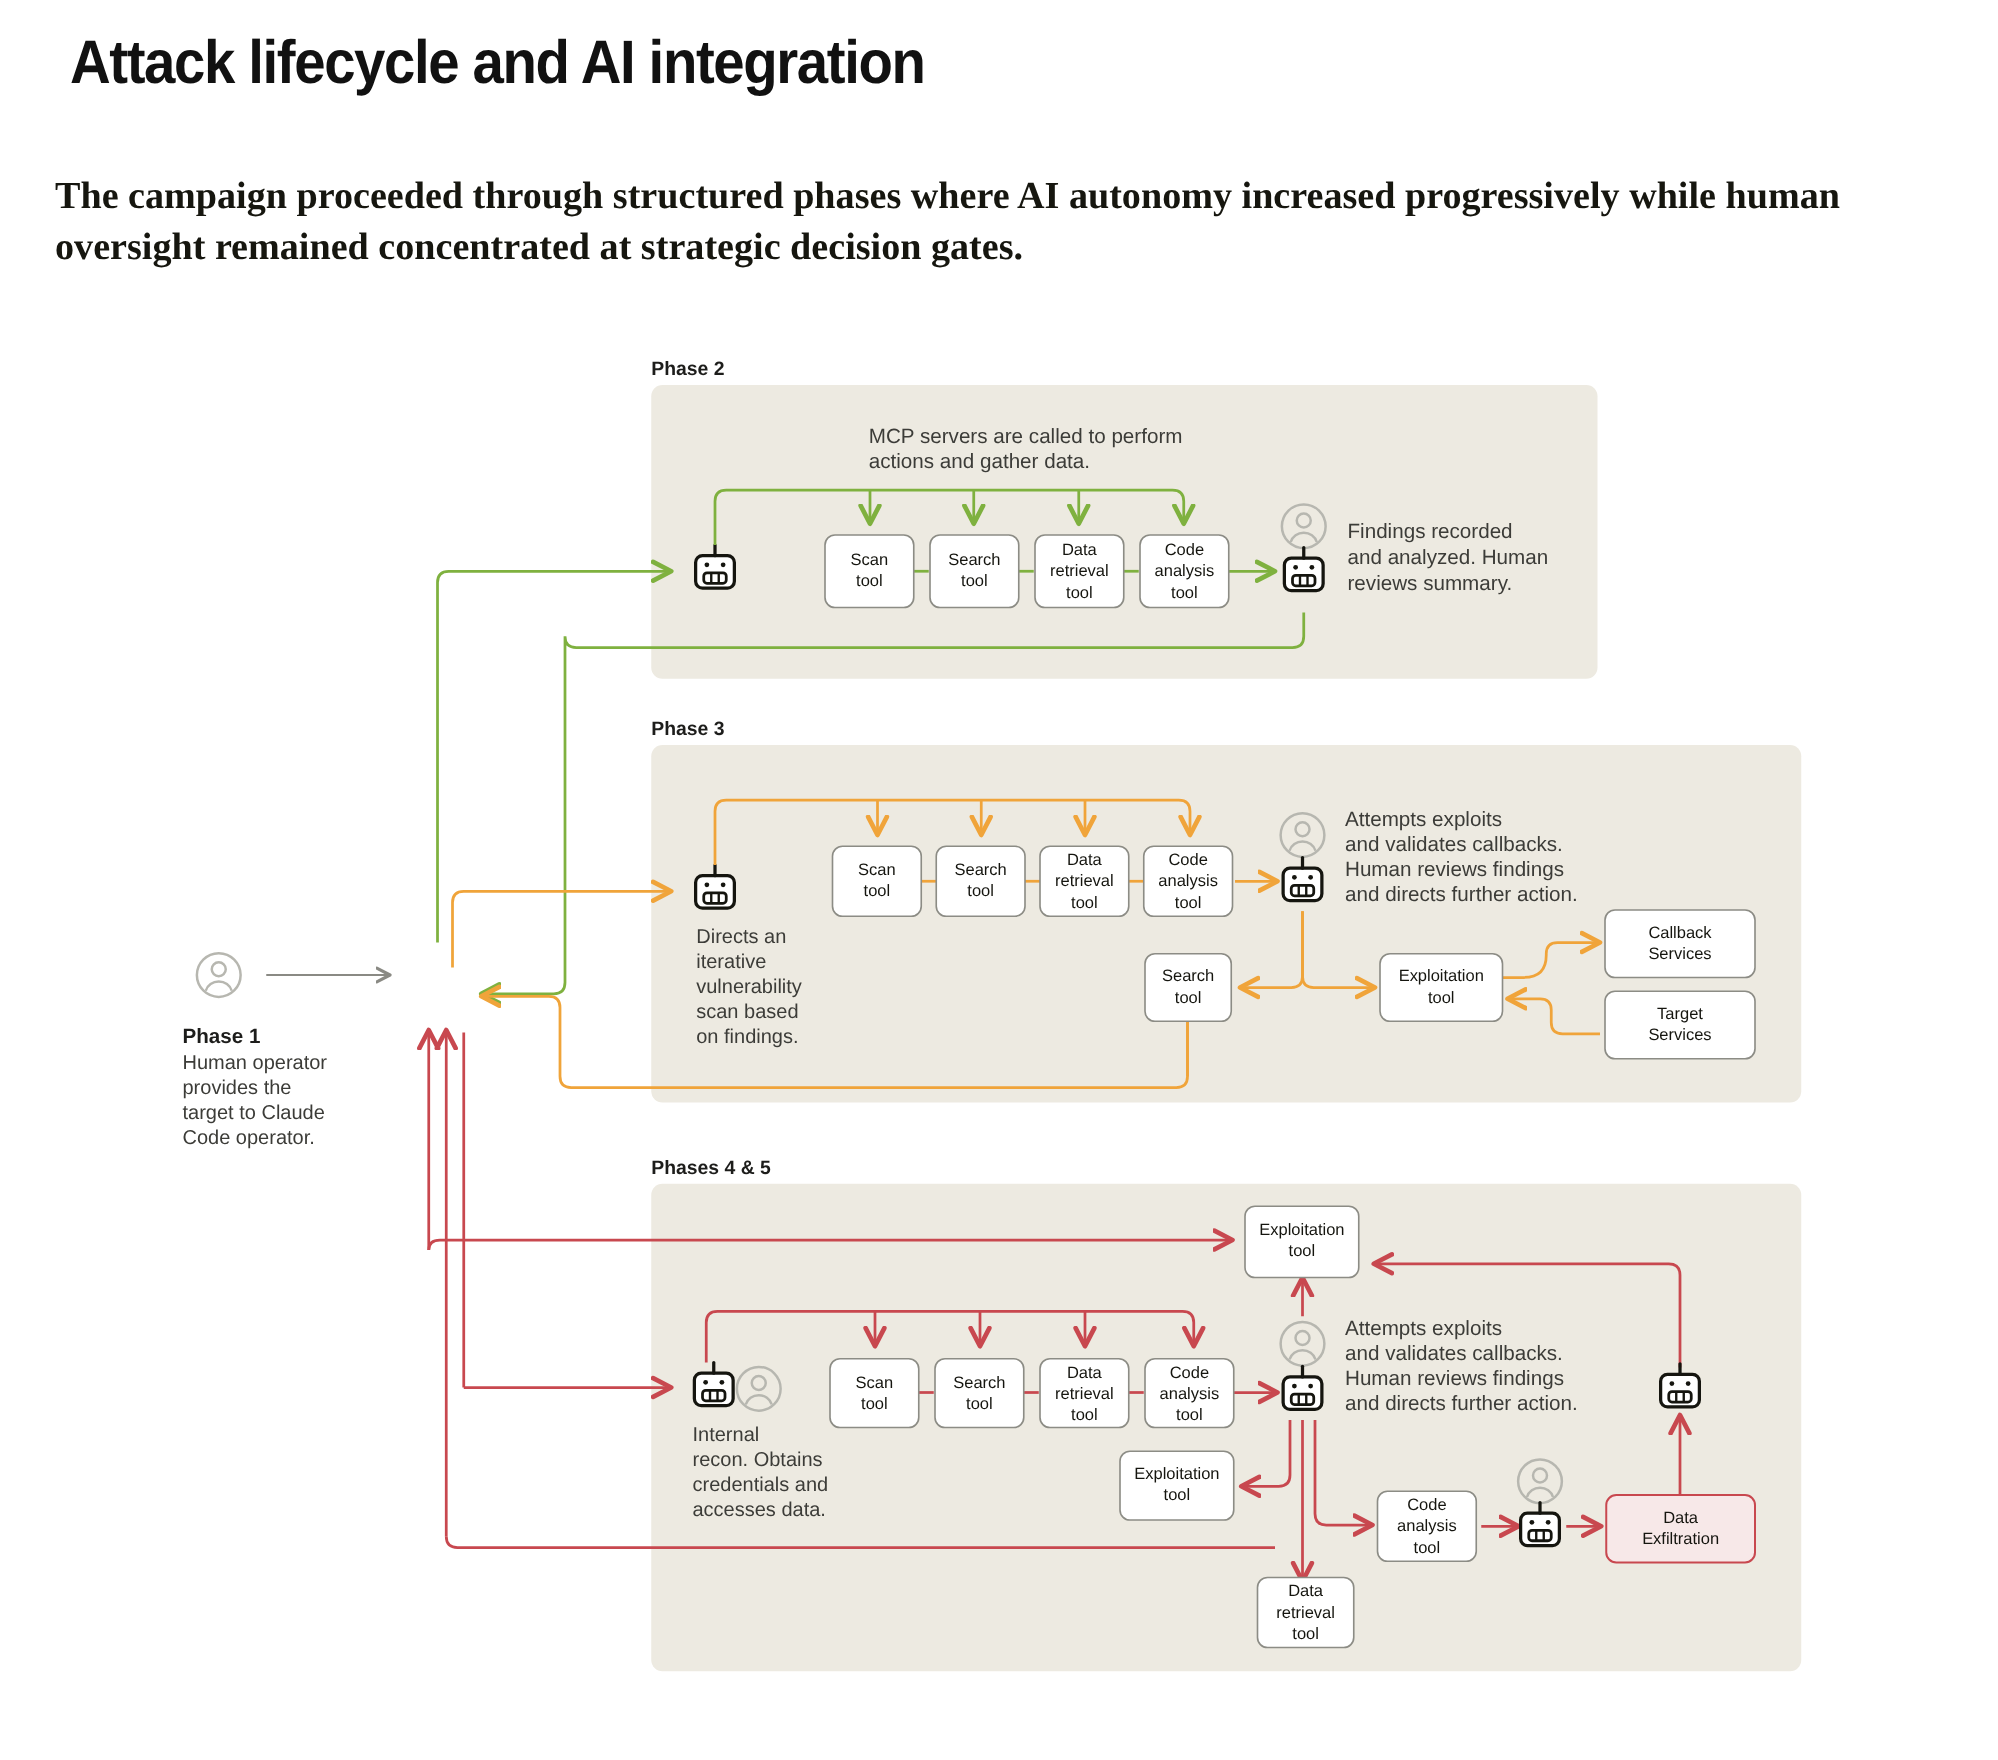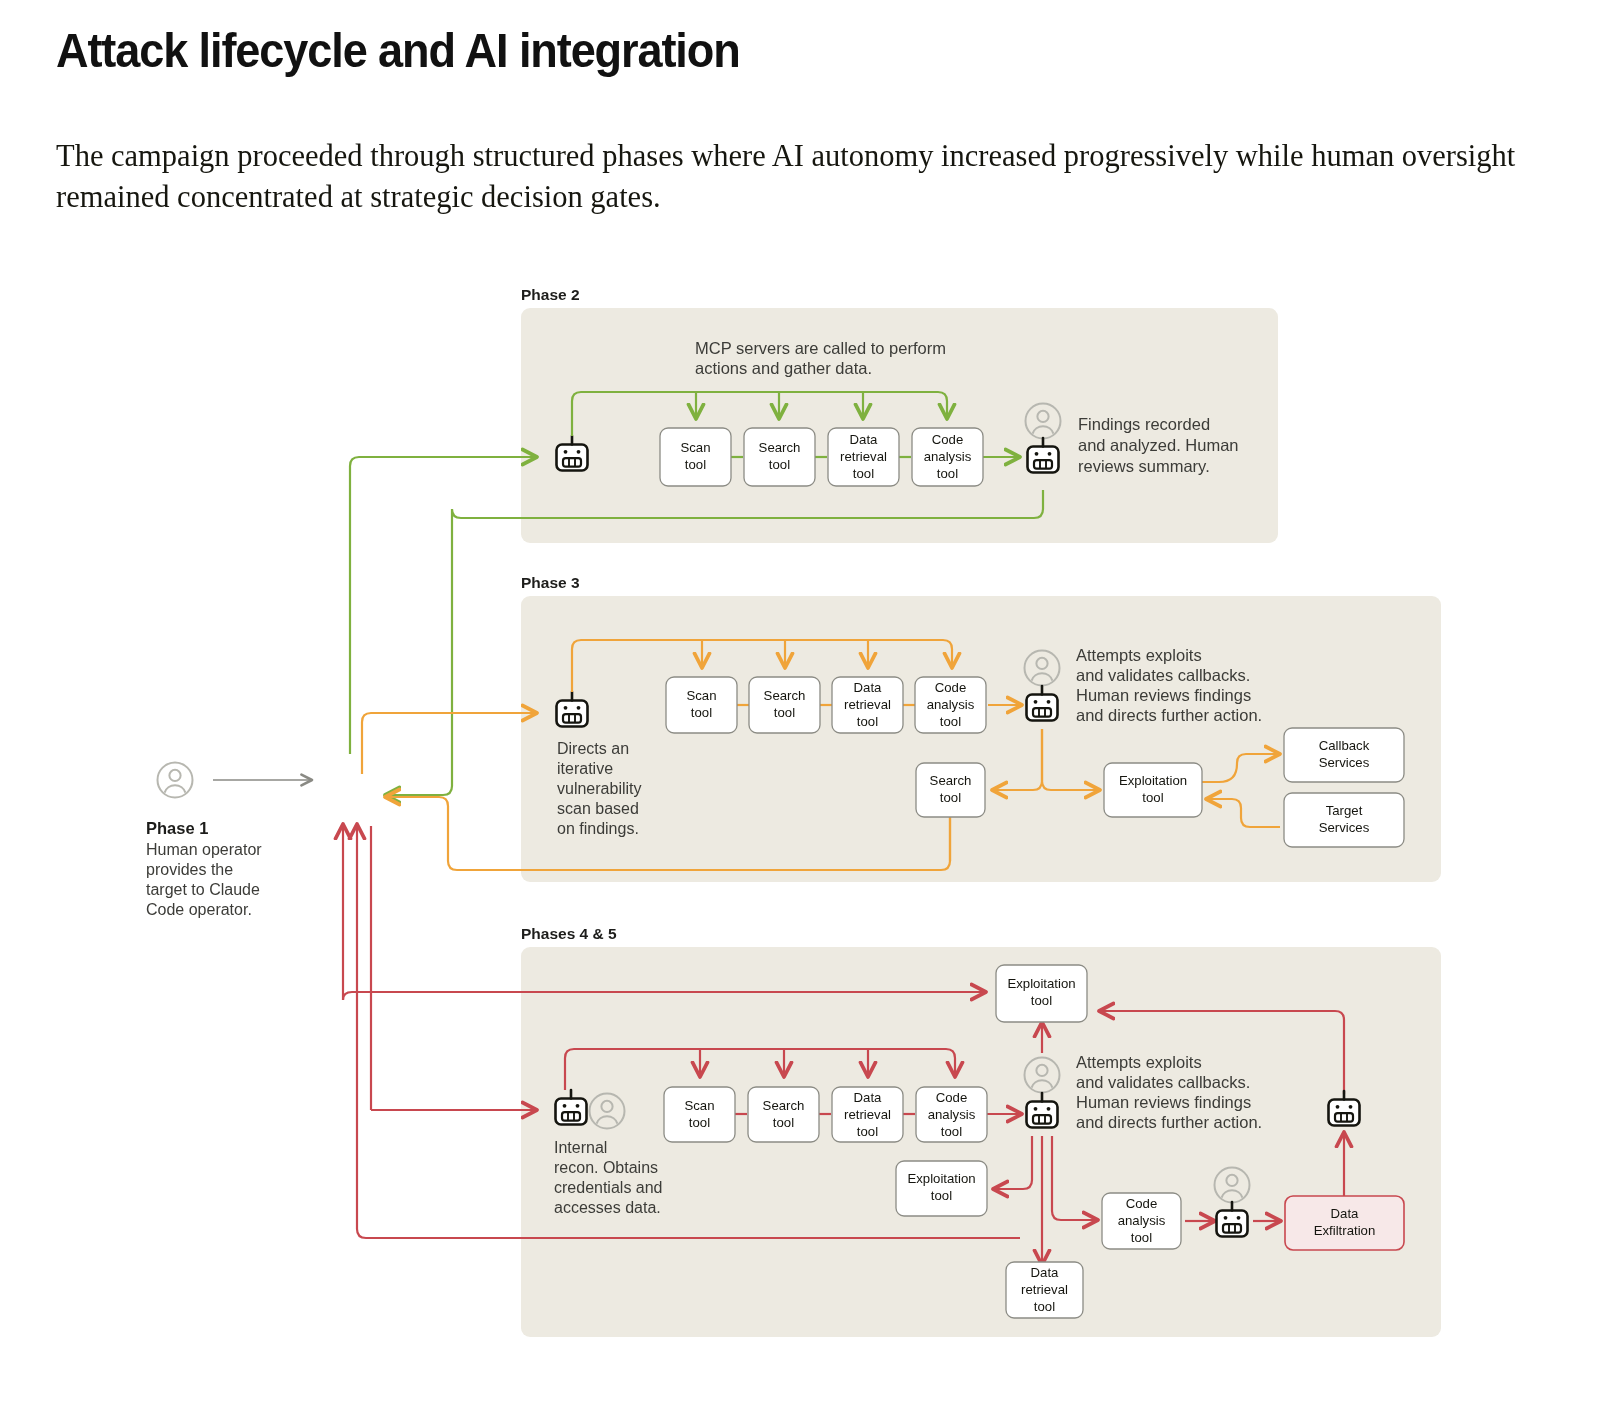--- a/index.html
+++ b/index.html
@@ -1,21 +1,21 @@
 <!DOCTYPE html>
 <html><head>
 <meta charset="utf-8">
 <style>
   html,body{margin:0;padding:0;background:#fff;}
   body{width:1598px;height:1408px;font-family:"Liberation Sans",sans-serif;color:#1a1a1a;overflow:hidden;}
   #page{position:relative;width:1598px;height:1408px;}
   .title{position:absolute;left:56px;top:22px;font-size:49px;font-weight:700;letter-spacing:-1.2px;
          font-family:"Liberation Sans",sans-serif;color:#111;transform:scaleX(.92);transform-origin:left top;}
-  .subtitle{position:absolute;left:56px;top:136px;width:1470px;font-family:"Liberation Serif",serif;
-            font-size:30.5px;line-height:1.35;color:#16160f;}
+  .subtitle{position:absolute;left:44px;top:136px;width:1470px;font-family:"Liberation Serif",serif;
+            font-size:30.5px;line-height:1.35;color:#16160f;font-weight:bold;}
   svg{position:absolute;left:0;top:0;}
   .panel-label{font-family:"Liberation Sans",sans-serif;font-size:15.5px;font-weight:700;fill:#1d1d1b;}
   .boxlabel{font-family:"Liberation Sans",sans-serif;font-size:13.2px;fill:#15150f;text-anchor:middle;}
   .note{font-family:"Liberation Sans",sans-serif;font-size:16.5px;fill:#3c3c38;}
   .note-small{font-family:"Liberation Sans",sans-serif;font-size:16px;fill:#3c3c38;}
   .phase1-h{font-family:"Liberation Sans",sans-serif;font-size:16.5px;font-weight:700;fill:#1d1d1b;}
 </style>
 </head>
 <body>
 

